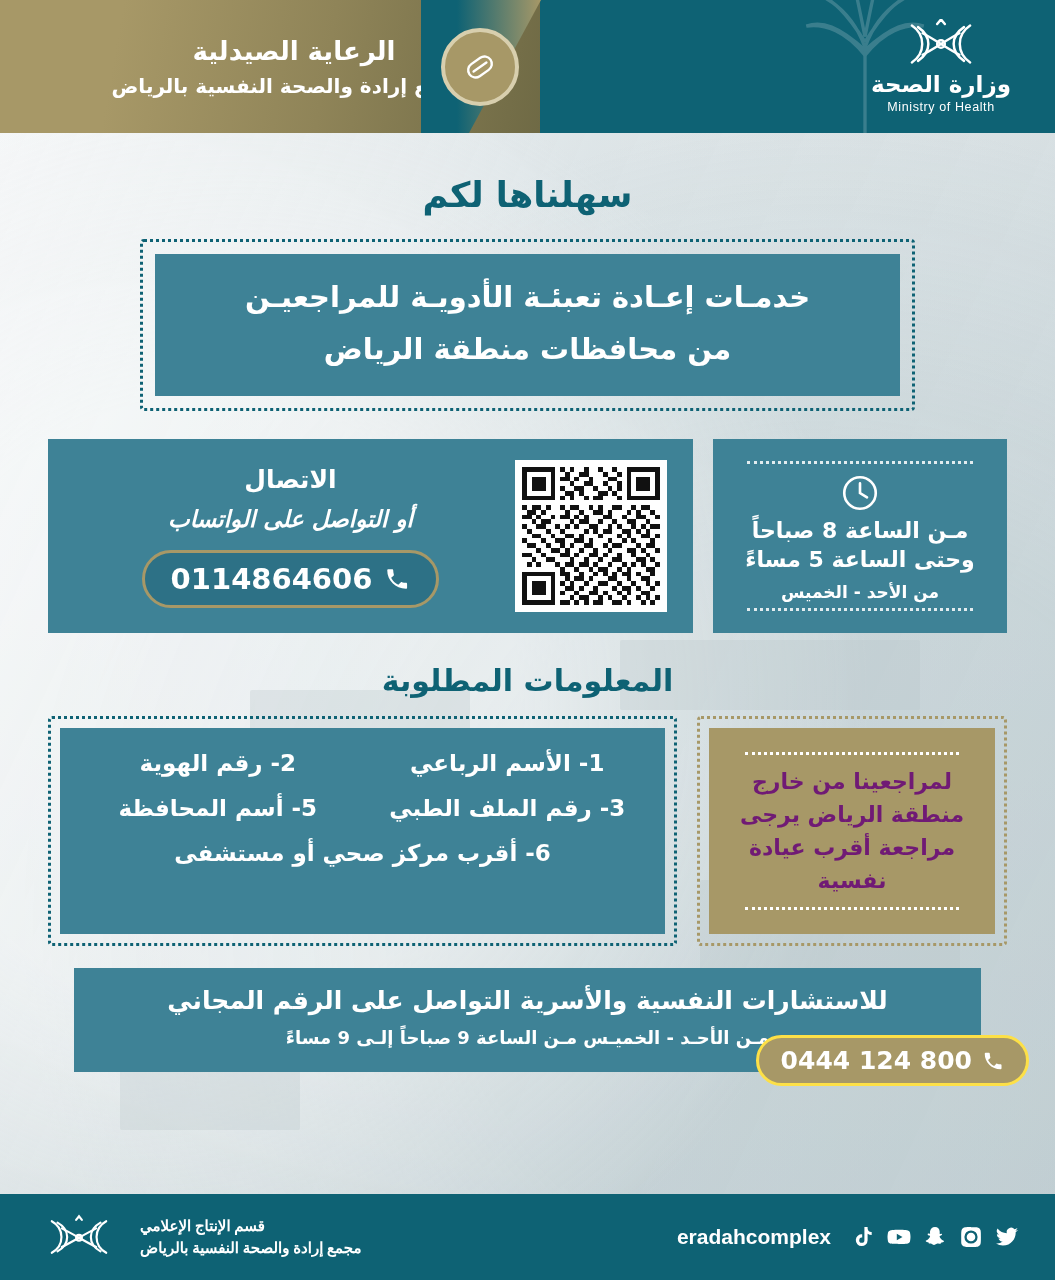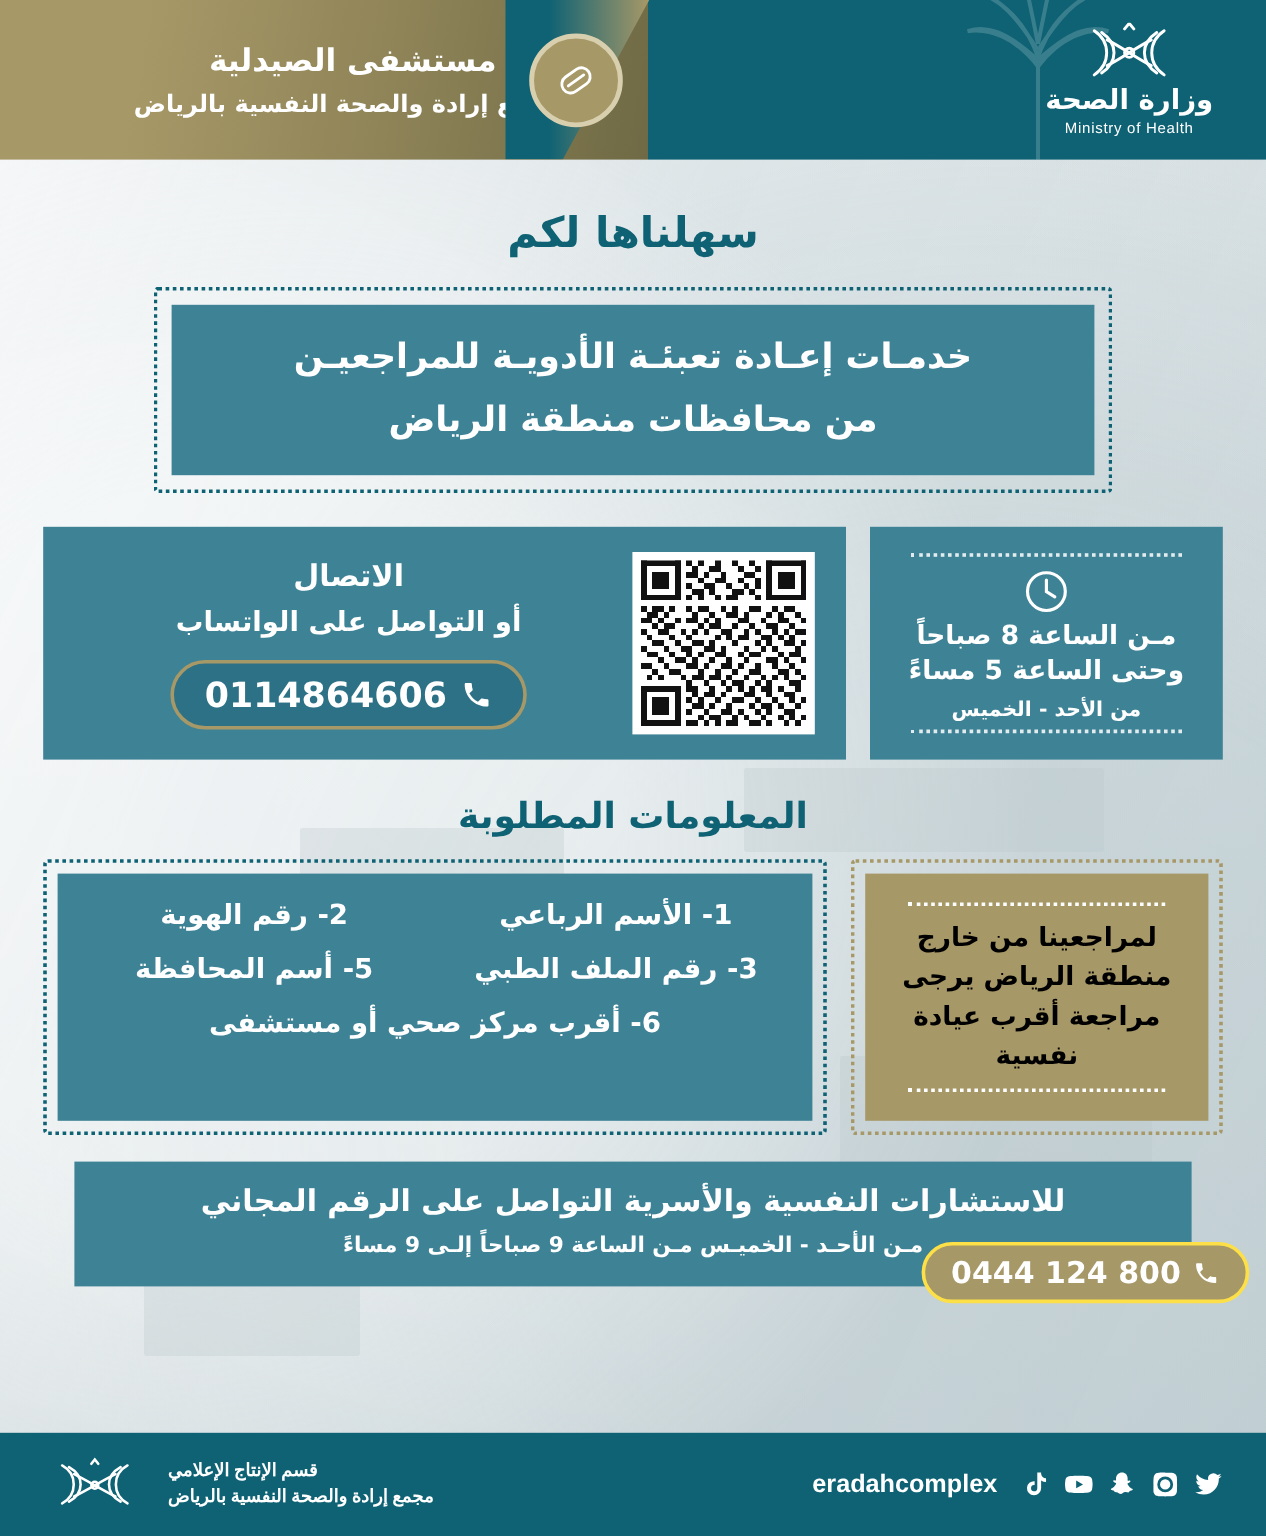--- a/index.html
+++ b/index.html
@@ -63,21 +63,21 @@
   .header-title-2 { color:#fff; font-size:20px; font-weight:bold; margin-top:8px; }
 
   .pill-badge {
     position:absolute; left:441px; top:28px; width:78px; height:78px; border-radius:50%;
     background:#a79867; border:4px solid #d8cfae;
     display:flex; align-items:center; justify-content:center; z-index:8;
   }
   .pill-badge svg { width:44px; height:44px; }
 
   
-  .main { position:relative; z-index:4; padding:0 36px; }
+  .main { position:relative; z-index:4; padding:0 48px; }
   .lead {
     text-align:center; color:#0e6274; font-size:35px; font-weight:bold;
     margin-top:42px;
   }
 
   .dotted { border:3px dotted #0e6274; border-radius:4px; }
   .dotted-gold { border:3px dotted #a79867; border-radius:4px; }
 
   .banner-wrap { margin:24px 92px 0 92px; padding:12px; }
   .banner {
@@ -99,36 +99,36 @@
   .hours-l3 { font-size:17px; font-weight:bold; margin-top:10px; }
 
   .contact-card {
     flex:1 1 auto; background:#3e8296; color:#fff; padding:20px 26px;
     display:flex; align-items:center; justify-content:space-between; gap:18px;
   }
   .qr { width:152px; height:152px; background:#fff; padding:7px; }
   .qr svg { display:block; }
   .contact-right { text-align:center; flex:1 1 auto; padding-left:10px;}
   .contact-t1 { font-size:25px; font-weight:bold; }
-  .contact-t2 { font-size:23px; font-weight:bold; margin-top:12px; }
+  .contact-t2 { font-size:23px; font-weight:bold; margin-top:12px;font-style:italic; }
   .phone-pill {
     margin:18px auto 0 auto; background:#2d7186; border:3px solid #a79867;
     border-radius:30px; padding:9px 26px; display:inline-flex; align-items:center; gap:12px;
     font-size:29px; font-weight:bold; color:#fff;
   }
   .phone-pill svg { width:26px; height:26px; }
 
   .section-title {
     text-align:center; color:#0e6274; font-size:30px; font-weight:bold; margin-top:30px;
   }
 
   .row-3 { display:flex; gap:20px; margin-top:18px; align-items:stretch; }
   .outside-wrap { flex:0 0 310px; padding:9px; }
   .outside-card {
-    background:#a79867; color:#000000; text-align:center; padding:14px 16px;
+    background:#a79867; color:#701a75; text-align:center; padding:14px 16px;
     height:100%; display:flex; flex-direction:column; justify-content:center;
   }
   .outside-card .txt { font-size:22px; font-weight:bold; line-height:1.5; }
   .dot-line-w { width:84%; border-top:3px dotted #fff; margin:10px auto; }
 
   .info-wrap { flex:1 1 auto; padding:9px; }
   .info-card { background:#3e8296; color:#fff; padding:20px 26px; height:100%; }
   .info-grid { display:grid; grid-template-columns:1fr 1fr; gap:14px 26px; }
   .info-item { font-size:23px; font-weight:bold; text-align:center; line-height:1.35;}
   .info-item.full { grid-column:1 / -1; }
@@ -199,21 +199,21 @@
             <circle cx="60" cy="32" r="5"></circle>
             <path d="M55 6 L60 0 L65 6"></path>
           </g>
         </svg>
         <div class="moh-ar">وزارة الصحة</div>
         <div class="moh-en">Ministry of Health</div>
       </div>
     </div>
 
     <div class="header-right">
-      <div class="header-title-1">مستشفى الصيدلية</div>
+      <div class="header-title-1">الرعاية الصيدلية</div>
       <div class="header-title-2">بمجمع إرادة والصحة النفسية بالرياض</div>
     </div>
 
     <div class="pill-badge">
       <svg viewBox="0 0 48 48">
         <g fill="none" stroke="#ffffff" stroke-width="2.6" stroke-linecap="round">
           <rect x="10" y="16" width="28" height="16" rx="8" transform="rotate(-35 24 24)"></rect>
           <path d="M17 29 L31 19"></path>
         </g>
       </svg>

